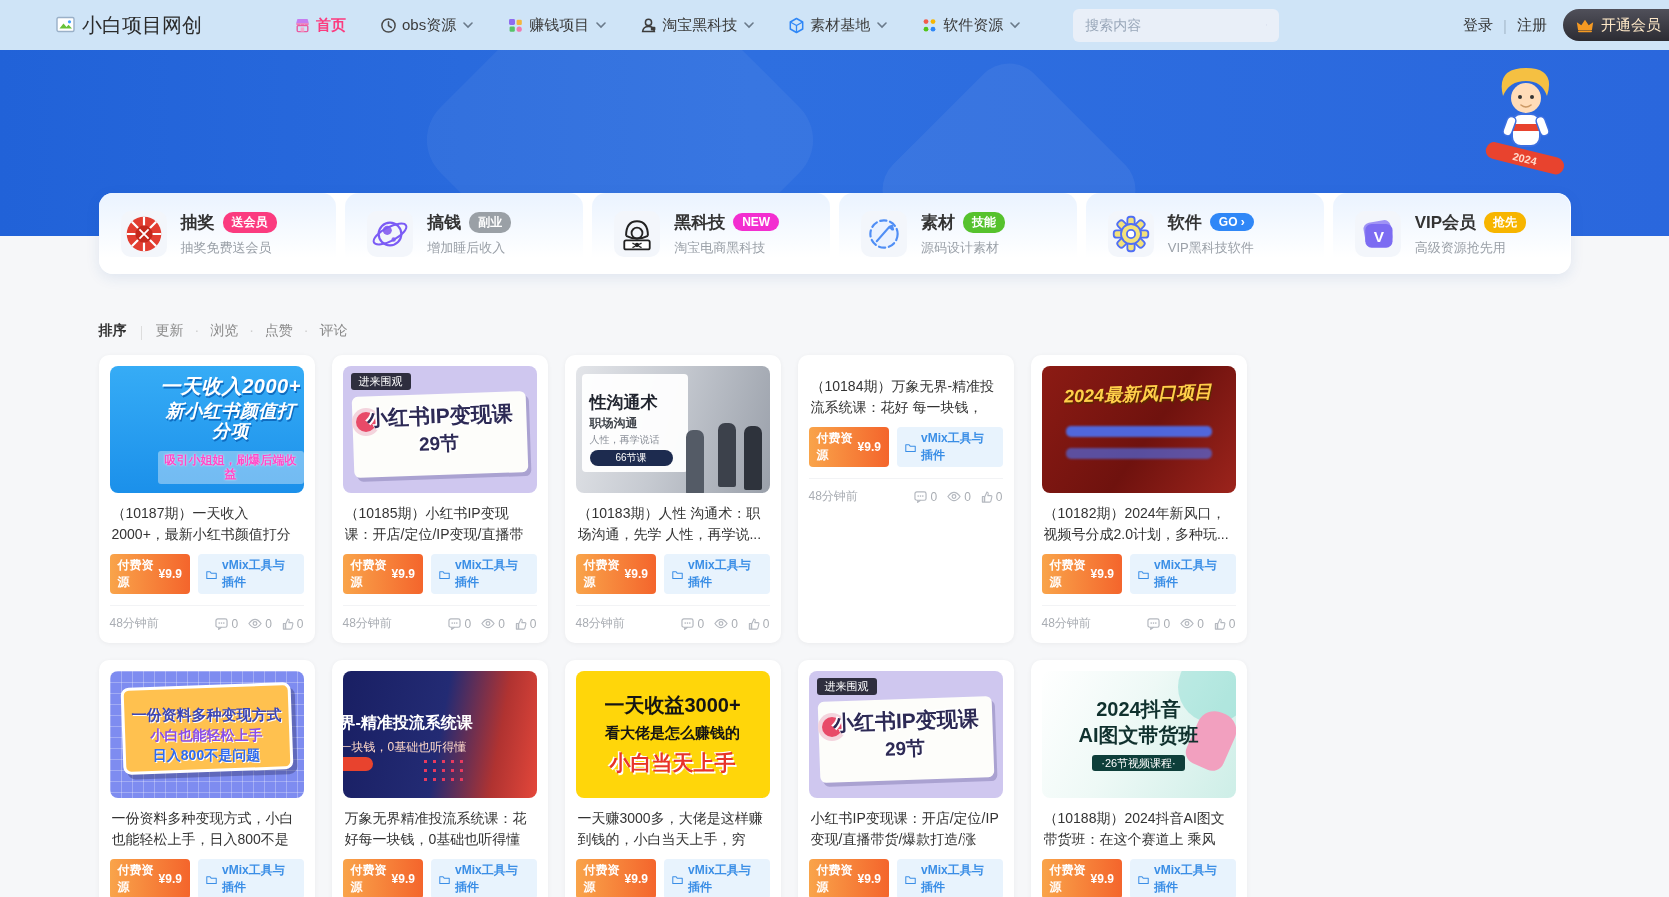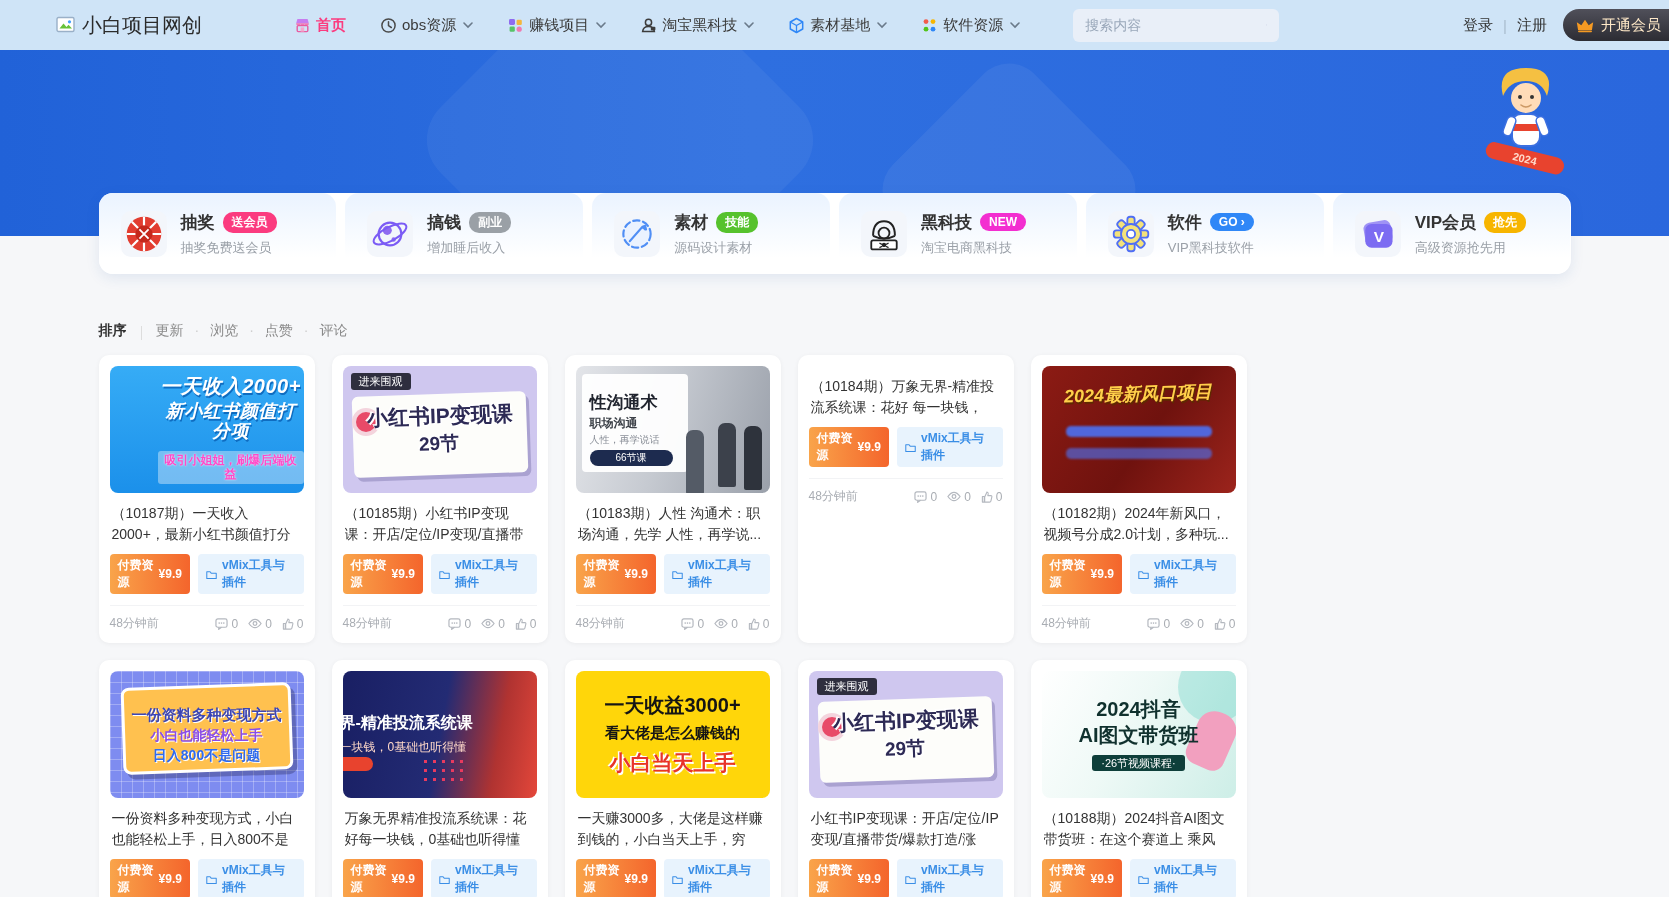--- a/index.html
+++ b/index.html
@@ -293,49 +293,49 @@
           <div class="f-title-row">
             <span class="f-title">搞钱</span>
             <span class="f-badge" style="background: rgb(154, 160, 166);">副业</span>
           </div>
           <div class="f-desc">增加睡后收入</div>
         </div>
       </div>
       <div class="f-card">
         <span class="f-icon">
           <svg viewBox="0 0 44 44">
-            <circle cx="22" cy="22" r="15" fill="#eaf2ff" stroke="#4f8ef5" stroke-width="2.4" stroke-dasharray="7 4" stroke-linecap="round"></circle>
-            <path d="M14 30L28 14m0 0l3 3m-3-3l3-1 1 4" fill="none" stroke="#4f8ef5" stroke-width="2.2" stroke-linecap="round" stroke-linejoin="round"></path>
-          </svg>
-        </span>
-        <div class="f-body">
-          <div class="f-title-row">
-            <span class="f-title">素材</span>
-            <span class="f-badge" style="background: rgb(86, 194, 45);">技能</span>
-          </div>
-          <div class="f-desc">源码设计素材</div>
-        </div>
-      </div>
-      <div class="f-card">
-        <span class="f-icon">
-          <svg viewBox="0 0 44 44">
             <path d="M10 24q0-16 12-16t12 16" fill="none" stroke="#222" stroke-width="2.2"></path>
             <path d="M10 24q12 6 24 0" fill="none" stroke="#222" stroke-width="2.2"></path>
             <circle cx="22" cy="21" r="6" fill="none" stroke="#222" stroke-width="2"></circle>
             <rect x="8" y="29" width="28" height="10" rx="2" fill="#fff" stroke="#222" stroke-width="2"></rect>
             <circle cx="22" cy="34" r="2.4" fill="#222"></circle>
             <path d="M17 32l3 1.5M27 32l-3 1.5M17 37l3-1.5M27 37l-3-1.5" stroke="#222" stroke-width="1.4"></path>
           </svg>
         </span>
         <div class="f-body">
           <div class="f-title-row">
             <span class="f-title">黑科技</span>
             <span class="f-badge" style="background: rgb(243, 46, 208);">NEW</span>
           </div>
           <div class="f-desc">淘宝电商黑科技</div>
+        </div>
+      </div>
+      <div class="f-card">
+        <span class="f-icon">
+          <svg viewBox="0 0 44 44">
+            <circle cx="22" cy="22" r="15" fill="#eaf2ff" stroke="#4f8ef5" stroke-width="2.4" stroke-dasharray="7 4" stroke-linecap="round"></circle>
+            <path d="M14 30L28 14m0 0l3 3m-3-3l3-1 1 4" fill="none" stroke="#4f8ef5" stroke-width="2.2" stroke-linecap="round" stroke-linejoin="round"></path>
+          </svg>
+        </span>
+        <div class="f-body">
+          <div class="f-title-row">
+            <span class="f-title">素材</span>
+            <span class="f-badge" style="background: rgb(86, 194, 45);">技能</span>
+          </div>
+          <div class="f-desc">源码设计素材</div>
         </div>
       </div>
       <div class="f-card">
         <span class="f-icon">
           <svg viewBox="0 0 44 44">
             <g fill="#f3e27a" stroke="#4f6ef5" stroke-width="2">
               <rect x="18" y="3" width="8" height="38" rx="3"></rect>
               <rect x="18" y="3" width="8" height="38" rx="3" transform="rotate(45 22 22)"></rect>
               <rect x="18" y="3" width="8" height="38" rx="3" transform="rotate(90 22 22)"></rect>
               <rect x="18" y="3" width="8" height="38" rx="3" transform="rotate(135 22 22)"></rect>

